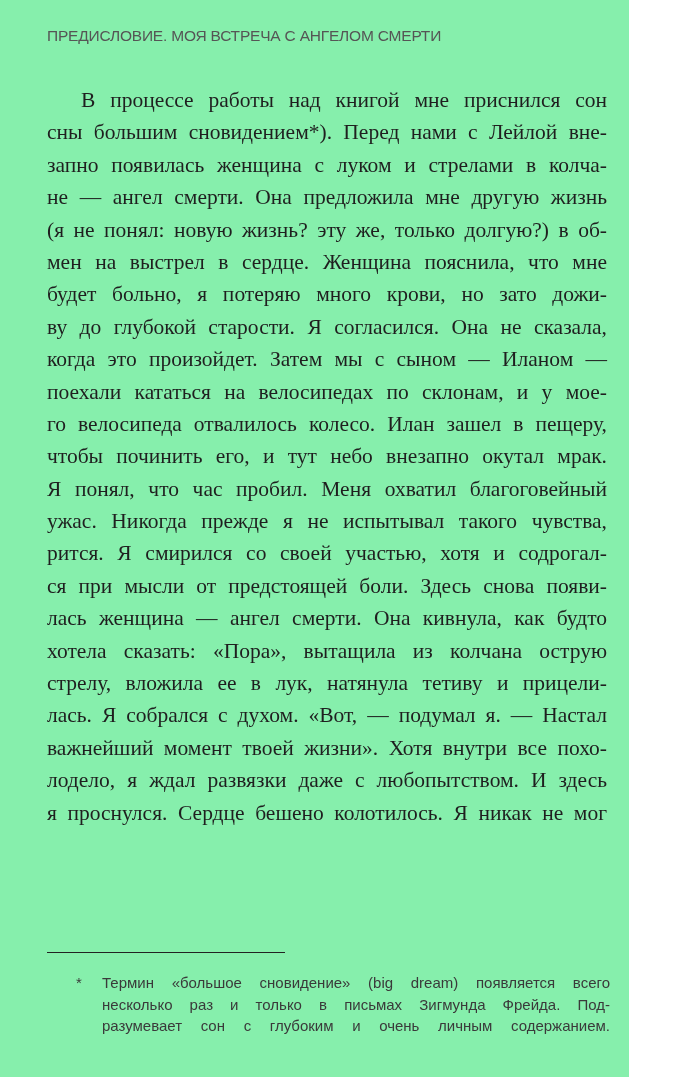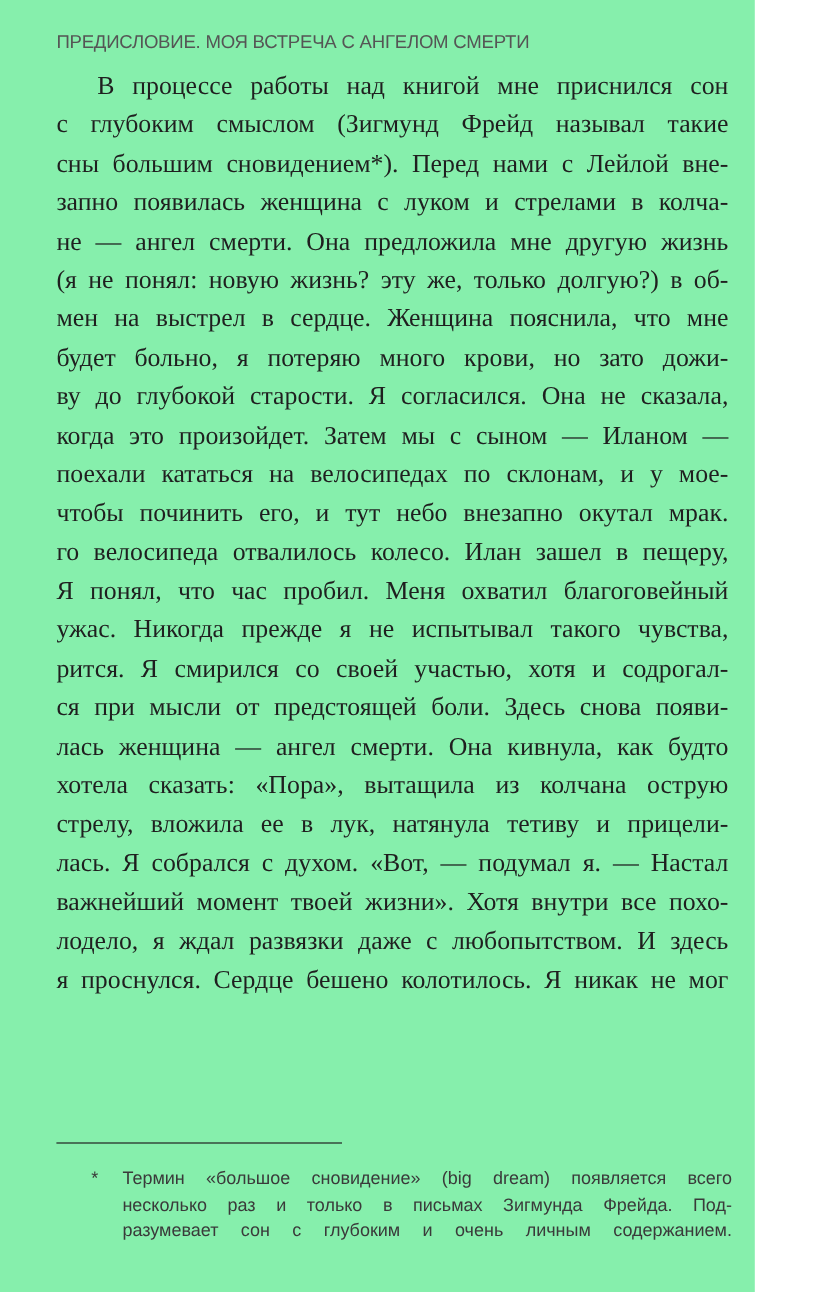--- a/index.html
+++ b/index.html
@@ -5,21 +5,21 @@
     html, body { margin: 0; padding: 0; background: #ffffff; }
     body { width: 679px; height: 1077px; position: relative; overflow: hidden; }
     .page { position: absolute; left: 0; top: 0; width: 629px; height: 1077px; background: #86efac; }
     .running-head {
       position: absolute; left: 47px; top: 26px; width: 600px;
       font-family: "Liberation Sans", "DejaVu Sans", sans-serif;
       font-size: 15.5px; letter-spacing: -0.2px; color: #555555;
       white-space: nowrap; line-height: 20px;
     }
     .body-text {
-      position: absolute; left: 47px; top: 55px; width: 560px;
+      position: absolute; left: 47px; top: 84px; width: 560px;
       font-family: "Liberation Serif", "DejaVu Serif", serif;
       font-size: 21.5px; color: #1f1f1f; line-height: 32.4px;
     }
     .line { display: block; white-space: nowrap; text-align: justify; text-align-last: justify; height: 32.4px; }
     .line.first { padding-left: 34px; }
     .line.last { text-align-last: justify; }
     .it { }
     .rule {
       position: absolute; left: 47px; top: 952px; width: 238px; height: 0;
       border-top: 1.3px solid #222;
@@ -35,32 +35,31 @@
     .fn-line.nojust { text-align-last: left; }
   </style>
 </head>
 <body>
 
 <div class="page">
   <div class="running-head">ПРЕДИСЛОВИЕ. МОЯ ВСТРЕЧА С АНГЕЛОМ СМЕРТИ</div>
 
   <div class="body-text">
     <span class="line first">В процессе работы над книгой мне приснился сон</span>
-    <span class="line">с глубоким смыслом (Зигмунд Фрейд называл такие</span>
     <span class="line">сны большим сновидением*). Перед нами с Лейлой вне-</span>
     <span class="line">запно появилась женщина с луком и стрелами в колча-</span>
     <span class="line">не — ангел смерти. Она предложила мне другую жизнь</span>
     <span class="line">(я не понял: новую жизнь? эту же, только долгую?) в об-</span>
     <span class="line">мен на выстрел в сердце. Женщина пояснила, что мне</span>
     <span class="line">будет больно, я потеряю много крови, но зато дожи-</span>
     <span class="line">ву до глубокой старости. Я согласился. Она не сказала,</span>
     <span class="line">когда это произойдет. Затем мы с сыном — Иланом —</span>
     <span class="line">поехали кататься на велосипедах по склонам, и у мое-</span>
+    <span class="line">го велосипеда отвалилось колесо. Илан зашел в пещеру,</span>
     <span class="line">чтобы починить его, и тут небо внезапно окутал мрак.</span>
-    <span class="line">го велосипеда отвалилось колесо. Илан зашел в пещеру,</span>
     <span class="line">Я понял, что час пробил. Меня охватил благоговейный</span>
     <span class="line">ужас. Никогда прежде я не испытывал такого чувства,</span>
     <span class="line">рится. Я смирился со своей участью, хотя и содрогал-</span>
     <span class="line">ся при мысли от предстоящей боли. Здесь снова появи-</span>
     <span class="line">лась женщина — ангел смерти. Она кивнула, как будто</span>
     <span class="line">хотела сказать: «Пора», вытащила из колчана острую</span>
     <span class="line">стрелу, вложила ее в лук, натянула тетиву и прицели-</span>
     <span class="line"><span>лась. Я собрался с духом. </span><span class="it">«Вот,</span><span> — подумал я. — </span><span class="it">Настал</span></span>
     <span class="line"><span class="it">важнейший момент твоей жизни»</span><span>. Хотя внутри все похо-</span></span>
     <span class="line">лодело, я ждал развязки даже с любопытством. И здесь</span>

